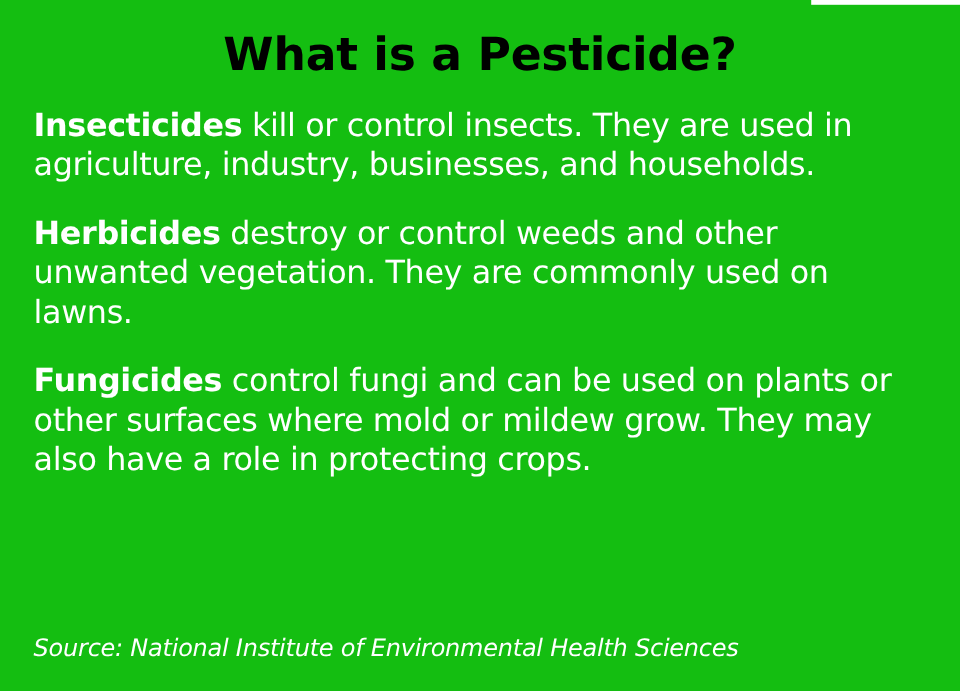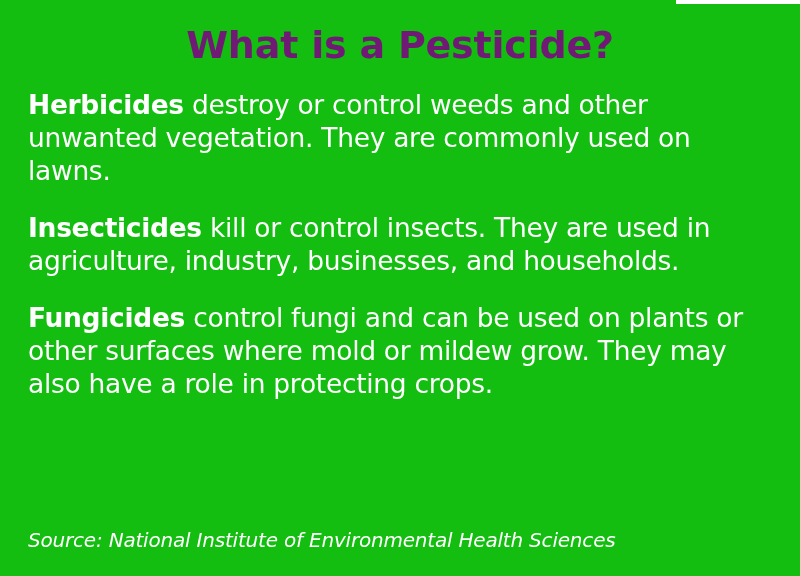--- a/index.html
+++ b/index.html
@@ -33,21 +33,21 @@
     height: 4px;
     background: #ffffff;
   }
 
   #slide-title {
     position: absolute;
     top: 22px;
     left: 0;
     width: 800px;
     text-align: center;
-    color: #701a75;
+    color: #000000;
     font-family: "DejaVu Sans", sans-serif;
     font-weight: bold;
     font-size: 38px;
     line-height: 46px;
     letter-spacing: -0.2px;
   }
 
   #body-block {
     position: absolute;
     top: 88px;
@@ -89,23 +89,23 @@
 
 <div id="slide">
 
   <div id="top-right-strip"></div>
 
   <div id="slide-title">What is a Pesticide?</div>
 
   <div id="body-block">
 
 
+    <p class="para"><span class="term">Insecticides</span><span> kill or control insects. They are used in agriculture, industry, businesses, and households.</span></p>
+
     <p class="para"><span class="term">Herbicides</span><span> destroy or control weeds and other unwanted vegetation. They are commonly used on lawns.</span></p>
-
-    <p class="para"><span class="term">Insecticides</span><span> kill or control insects. They are used in agriculture, industry, businesses, and households.</span></p>
 
     <p class="para"><span class="term">Fungicides</span><span> control fungi and can be used on plants or other surfaces where mold or mildew grow. They may also have a role in protecting crops.</span></p>
 
   </div>
 
   <div id="source-line">Source: National Institute of Environmental Health Sciences</div>
 
 </div>
 
 </body></html>

